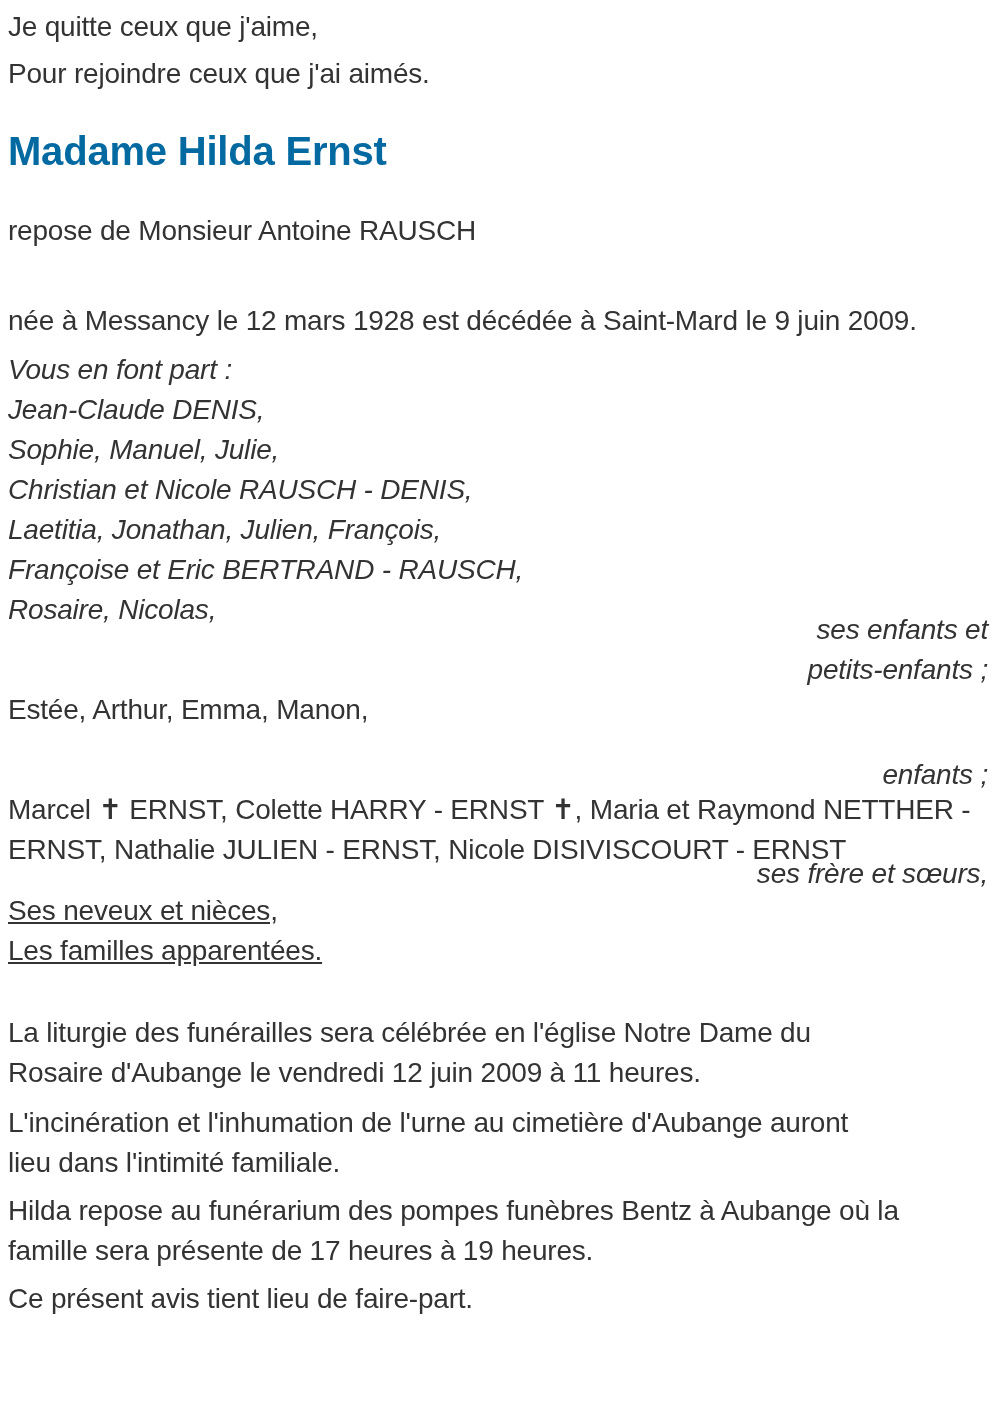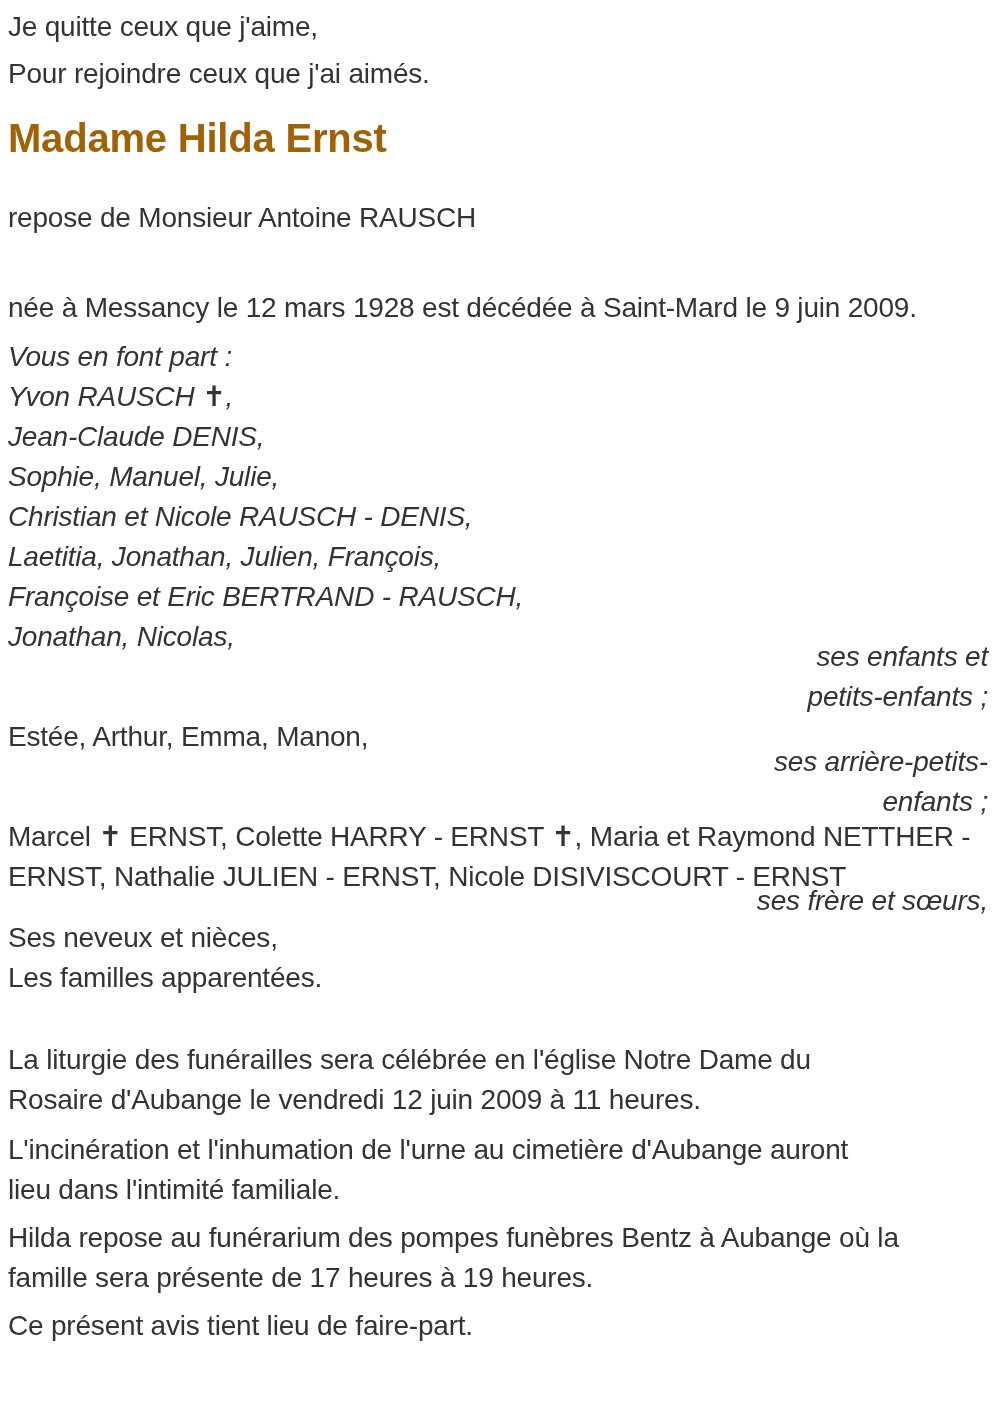--- a/index.html
+++ b/index.html
@@ -16,74 +16,73 @@
     padding: 7px 12px 25px 8px;
     overflow: hidden;
   }
   .nw { white-space: nowrap; }
   .epigraph-1 { margin: 0; }
   .epigraph-2 { margin: 7px 0 0; }
   h1.deceased-name {
     font-size: 40px;
     line-height: 48px;
     font-weight: bold;
-    color: #a16207;
-    margin: 20px 0 0;
+    color: #0369a1;
+    margin: 33px 0 0;
   }
   .widow-line  { margin: 36px 0 0; }
   .birth-line  { margin: 50px 0 0; }
   .family-block { margin: 9px 0 0; font-style: italic; }
   .family-block .line { display: block; }
   .relation {
     font-style: italic;
     text-align: right;
   }
   .relation-children       { margin: -20px 0 0; }
   .great-grandchildren     { margin: 0; }
   .relation-great          { margin: -15px 0 0; }
   .siblings-block          { margin: -5px 0 0; }
   .relation-siblings       { margin: -16px 0 0; }
-  .others-block            { margin: -3px 0 0; }
+  .others-block            { margin: -3px 0 0; text-decoration: underline; }
   .p-liturgy    { margin: 42px 0 0; }
   .p-cremation  { margin: 10px 0 0; }
   .p-visitation { margin: 8px 0 0; }
   .p-notice     { margin: 8px 0 0; }
 </style>
 </head>
 <body>
 
 <p class="epigraph-1 nw">Je quitte ceux que j'aime,</p>
 <p class="epigraph-2 nw">Pour rejoindre ceux que j'ai aimés.</p>
 
 <h1 class="deceased-name nw">Madame Hilda Ernst</h1>
 
 <p class="widow-line nw">repose de Monsieur Antoine RAUSCH</p>
 
 <p class="birth-line nw">née à Messancy le 12 mars 1928 est décédée à Saint-Mard le 9 juin 2009.</p>
 
 <div class="family-block">
   <span class="line nw">Vous en font part :</span>
-  <span class="line nw">Yvon RAUSCH ✝,</span>
   <span class="line nw">Jean-Claude DENIS,</span>
   <span class="line nw">Sophie, Manuel, Julie,</span>
   <span class="line nw">Christian et Nicole RAUSCH - DENIS,</span>
   <span class="line nw">Laetitia, Jonathan, Julien, François,</span>
   <span class="line nw">Françoise et Eric BERTRAND - RAUSCH,</span>
-  <span class="line nw">Jonathan, Nicolas,</span>
+  <span class="line nw">Rosaire, Nicolas,</span>
 </div>
 
 <div class="relation relation-children">
   <span class="line nw">ses enfants et</span><br>
   <span class="line nw">petits-enfants ;</span>
 </div>
 
 <p class="great-grandchildren nw">Estée, Arthur, Emma, Manon,</p>
 
 <div class="relation relation-great">
-  <span class="line nw">ses arrière-petits-</span><br>
+  <br>
   <span class="line nw">enfants ;</span>
 </div>
 
 <div class="siblings-block">
   <span class="line nw">Marcel ✝ ERNST, Colette HARRY - ERNST ✝, Maria et Raymond NETTHER -</span><br>
   <span class="line nw">ERNST, Nathalie JULIEN - ERNST, Nicole DISIVISCOURT - ERNST</span>
 </div>
 
 <div class="relation relation-siblings nw">ses frère et sœurs,</div>
 

